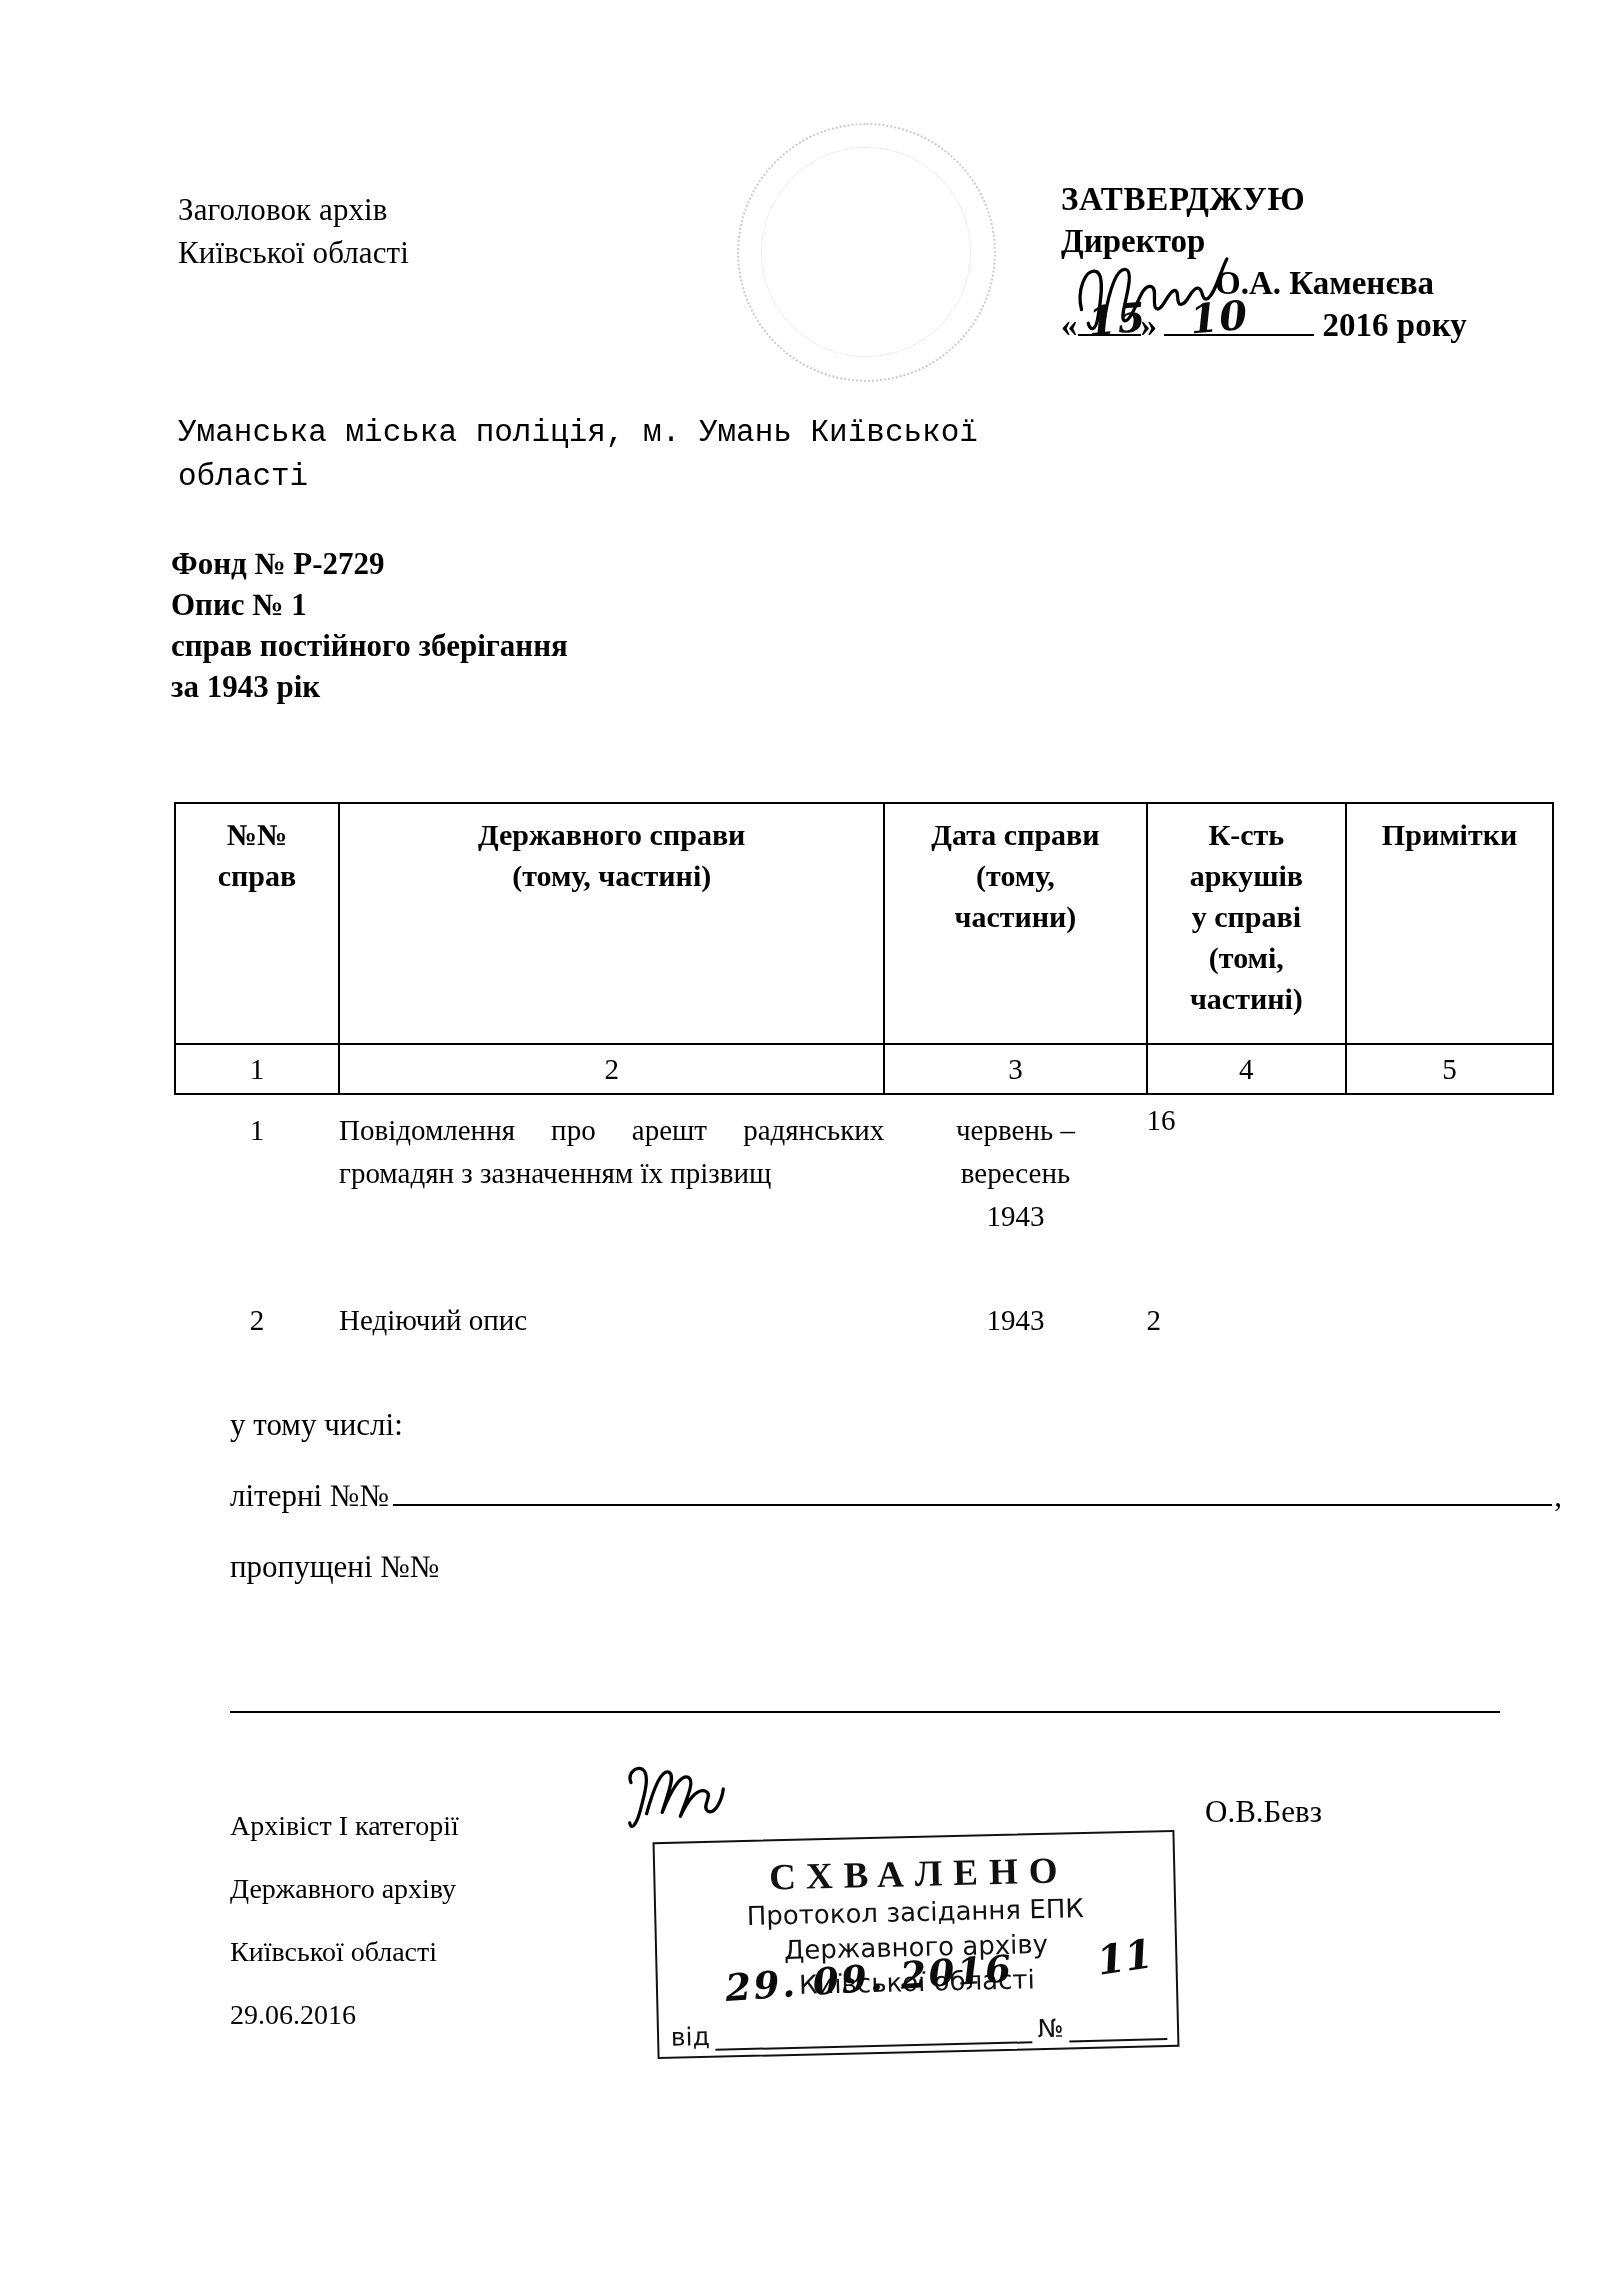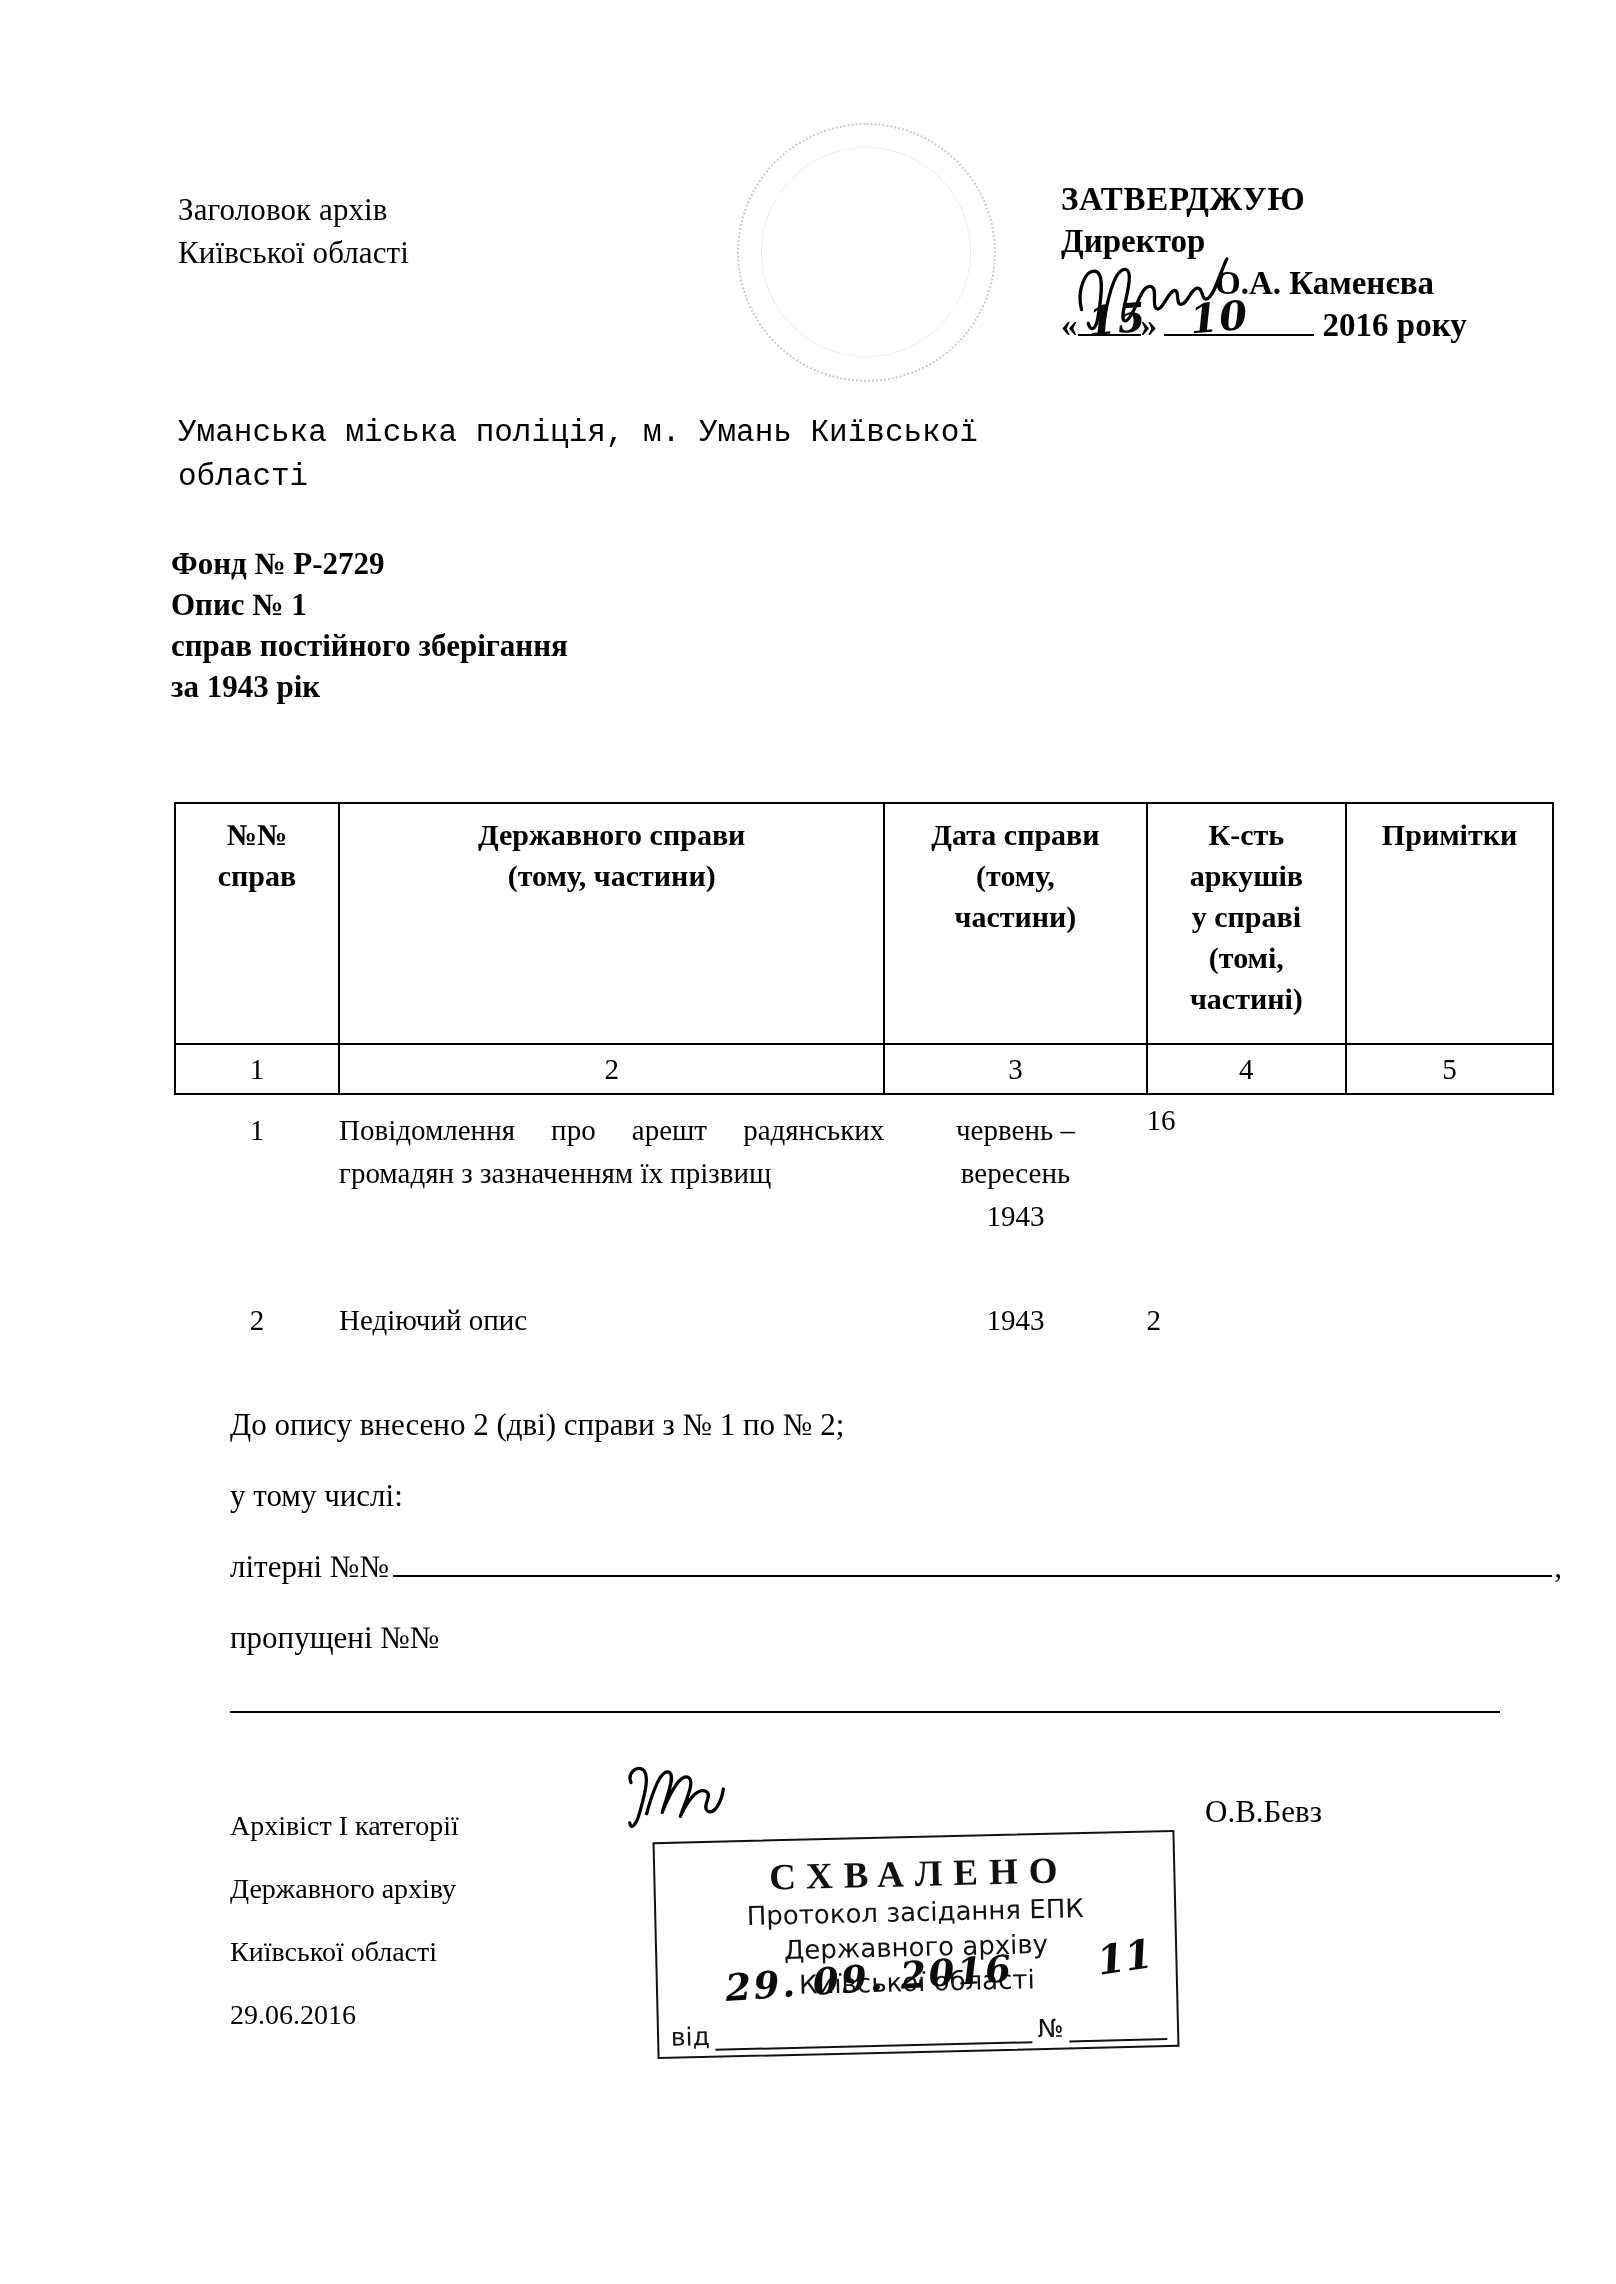--- a/index.html
+++ b/index.html
@@ -330,21 +330,21 @@
 
   <table class="abs serif" id="opis-table">
     <thead>
       <tr>
         <th class="hdr c-num">
           <div>№№</div>
           <div>справ</div>
         </th>
         <th class="hdr c-title">
           <div>Державного справи</div>
-          <div>(тому, частини)</div>
+          <div>(тому, частині)</div>
         </th>
         <th class="hdr c-date">
           <div>Дата справи</div>
           <div>(тому,</div>
           <div>частини)</div>
         </th>
         <th class="hdr c-cnt">
           <div>К-сть</div>
           <div>аркушів</div>
           <div>у справі</div>
@@ -382,23 +382,20 @@
           <div>1943</div>
         </td>
         <td class="body-cell c-cnt" style="padding-top:61px;">2</td>
         <td class="body-cell c-note" style="padding-top:61px;"></td>
       </tr>
     </tbody>
   </table>
 
   <div class="abs serif" id="summary-block">
     <div class="srow">
-      <span>До опису внесено 2 (дві) справи з № 1 по № 2;</span>
-    </div>
-    <div class="srow">
       <span>у тому числі:</span>
     </div>
     <div class="srow">
       <span>літерні  №№</span>
       <span class="fill-line"></span>
       <span>,</span>
     </div>
     <div class="srow">
       <span>пропущені №№</span>
     </div>

